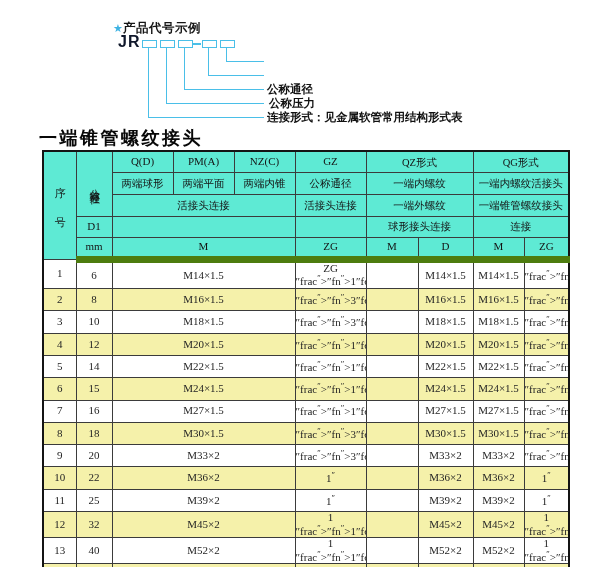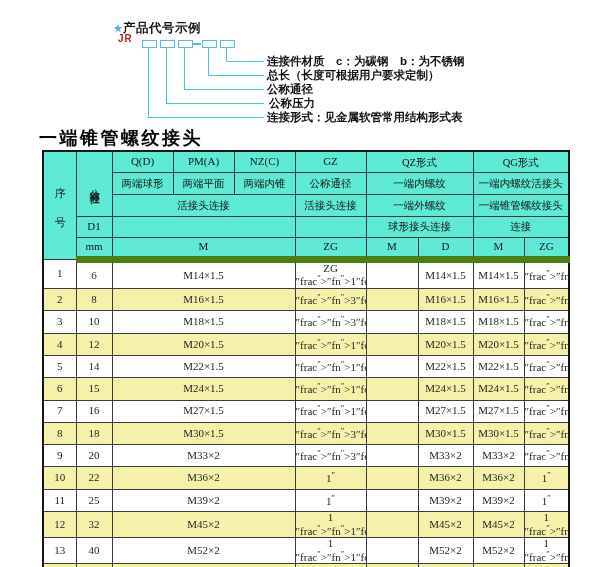--- a/index.html
+++ b/index.html
@@ -4,21 +4,21 @@
 <style>
   html,body{margin:0;padding:0;}
   body{
     width:600px;height:567px;background:#ffffff;position:relative;
     font-family:"Liberation Serif", serif;color:#1c1c1c;overflow:hidden;
   }
   .abs{position:absolute;}
   
   .star{color:#3fb3e3;font-size:11px;font-family:"Liberation Sans",sans-serif;}
   .diagram-title{font-size:12.5px;font-weight:bold;font-family:"Liberation Sans",sans-serif;color:#161616;letter-spacing:.5px;}
-  .jr{font-size:10px;font-weight:bold;font-family:"Liberation Sans",sans-serif;color:#b91c1c;letter-spacing:1px;}
+  .jr{font-size:16px;font-weight:bold;font-family:"Liberation Sans",sans-serif;color:#0f172a;letter-spacing:1px;}
   .code-box{width:13px;height:6px;border:1.3px solid #4abfe8;background:#fff;}
   .cline{background:#4abfe8;}
   .diagram-label{font-size:11.5px;font-weight:bold;font-family:"Liberation Sans",sans-serif;color:#111;white-space:nowrap;line-height:14px;}
   
   .table-title{font-size:18px;font-weight:bold;letter-spacing:2.5px;color:#080808;
     font-family:"Liberation Serif",serif;}
   
   table{border-collapse:collapse;table-layout:fixed;border:2px solid #141414;}
   th,td{border:1px solid #3b3b3b;padding:0;text-align:center;vertical-align:middle;
     font-weight:normal;overflow:hidden;line-height:1.05;}
@@ -53,22 +53,20 @@
   <div class="abs cline" style="left:148px;top:117px;width:116px;height:1.3px;"></div>
   <div class="abs cline" style="left:166px;top:48px;width:1.3px;height:55px;"></div>
   <div class="abs cline" style="left:166px;top:103px;width:98px;height:1.3px;"></div>
   <div class="abs cline" style="left:184px;top:48px;width:1.3px;height:41px;"></div>
   <div class="abs cline" style="left:184px;top:89px;width:80px;height:1.3px;"></div>
   <div class="abs cline" style="left:208px;top:48px;width:1.3px;height:27px;"></div>
   <div class="abs cline" style="left:208px;top:75px;width:56px;height:1.3px;"></div>
   <div class="abs cline" style="left:226px;top:48px;width:1.3px;height:13px;"></div>
   <div class="abs cline" style="left:226px;top:61px;width:38px;height:1.3px;"></div>
 
-  <div class="abs diagram-label" style="left:267px;top:54px;">连接件材质　c：为碳钢　b：为不锈钢</div>
-  <div class="abs diagram-label" style="left:267px;top:68px;">总长（长度可根据用户要求定制）</div>
   <div class="abs diagram-label" style="left:267px;top:82px;">公称通径</div>
   <div class="abs diagram-label" style="left:269px;top:96px;">公称压力</div>
   <div class="abs diagram-label" style="left:267px;top:110px;">连接形式：见金属软管常用结构形式表</div>
 </div>
 
 <div class="abs table-title" style="left:39px;top:126px;">一端锥管螺纹接头</div>
 
 <table class="abs" id="ref-table" style="left:42px;top:150px;width:526px;height:407px;">
   <colgroup>
     <col style="width:33px">

